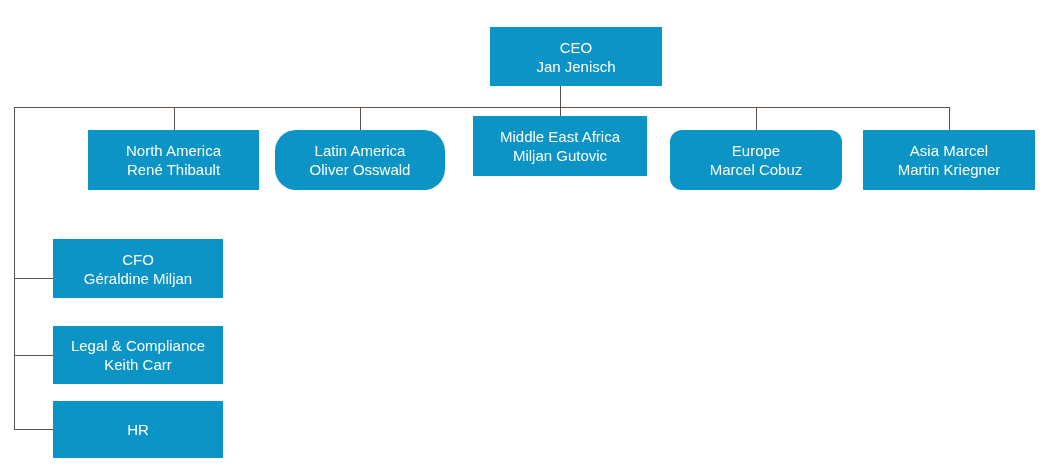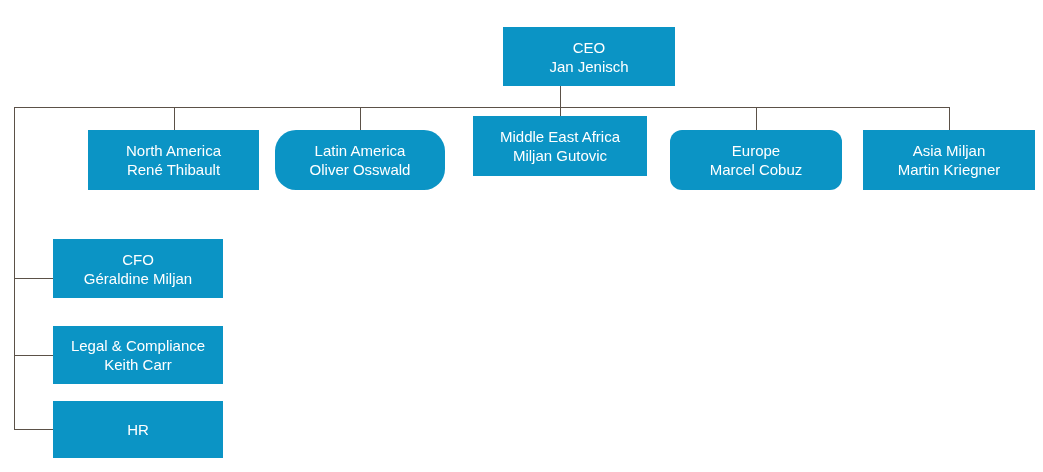--- a/index.html
+++ b/index.html
@@ -54,21 +54,21 @@
   <div class="line v" style="left:174px; top:107px; height:23px;"></div>
   <div class="line v" style="left:360px; top:107px; height:23px;"></div>
   <div class="line v" style="left:560px; top:107px; height:23px;"></div>
   <div class="line v" style="left:756px; top:107px; height:23px;"></div>
   <div class="line v" style="left:949px; top:107px; height:23px;"></div>
   <div class="line v" style="left:14px;  top:107px; height:322px;"></div>
   <div class="line h" style="left:14px;  top:278px; width:39px;"></div>
   <div class="line h" style="left:14px;  top:355px; width:39px;"></div>
   <div class="line h" style="left:14px;  top:429px; width:39px;"></div>
 
-  <div class="node" style="left:503px; top:27px; width:172px; height:59px;">
+  <div class="node" style="left:490px; top:27px; width:172px; height:59px;">
     <span>CEO</span>
     <span>Jan Jenisch</span>
   </div>
 
   <div class="node" style="left:88px; top:130px; width:171px; height:60px;text-align:right;">
     <span>North America</span>
     <span>René Thibault</span>
   </div>
   <div class="node" style="left:275px; top:130px; width:170px; height:60px;border-radius:21px;">
     <span>Latin America</span>
@@ -76,21 +76,21 @@
   </div>
   <div class="node" style="left:473px; top:116px; width:174px; height:60px;">
     <span>Middle East Africa</span>
     <span>Miljan Gutovic</span>
   </div>
   <div class="node" style="left:670px; top:130px; width:172px; height:60px;border-radius:12px;">
     <span>Europe</span>
     <span>Marcel Cobuz</span>
   </div>
   <div class="node" style="left:863px; top:130px; width:172px; height:60px;">
-    <span>Asia Miljan</span>
+    <span>Asia Marcel</span>
     <span>Martin Kriegner</span>
   </div>
 
   <div class="node" style="left:53px; top:239px; width:170px; height:59px;">
     <span>CFO</span>
     <span>Géraldine Miljan</span>
   </div>
   <div class="node" style="left:53px; top:326px; width:170px; height:58px;">
     <span>Legal &amp; Compliance</span>
     <span>Keith Carr</span>

